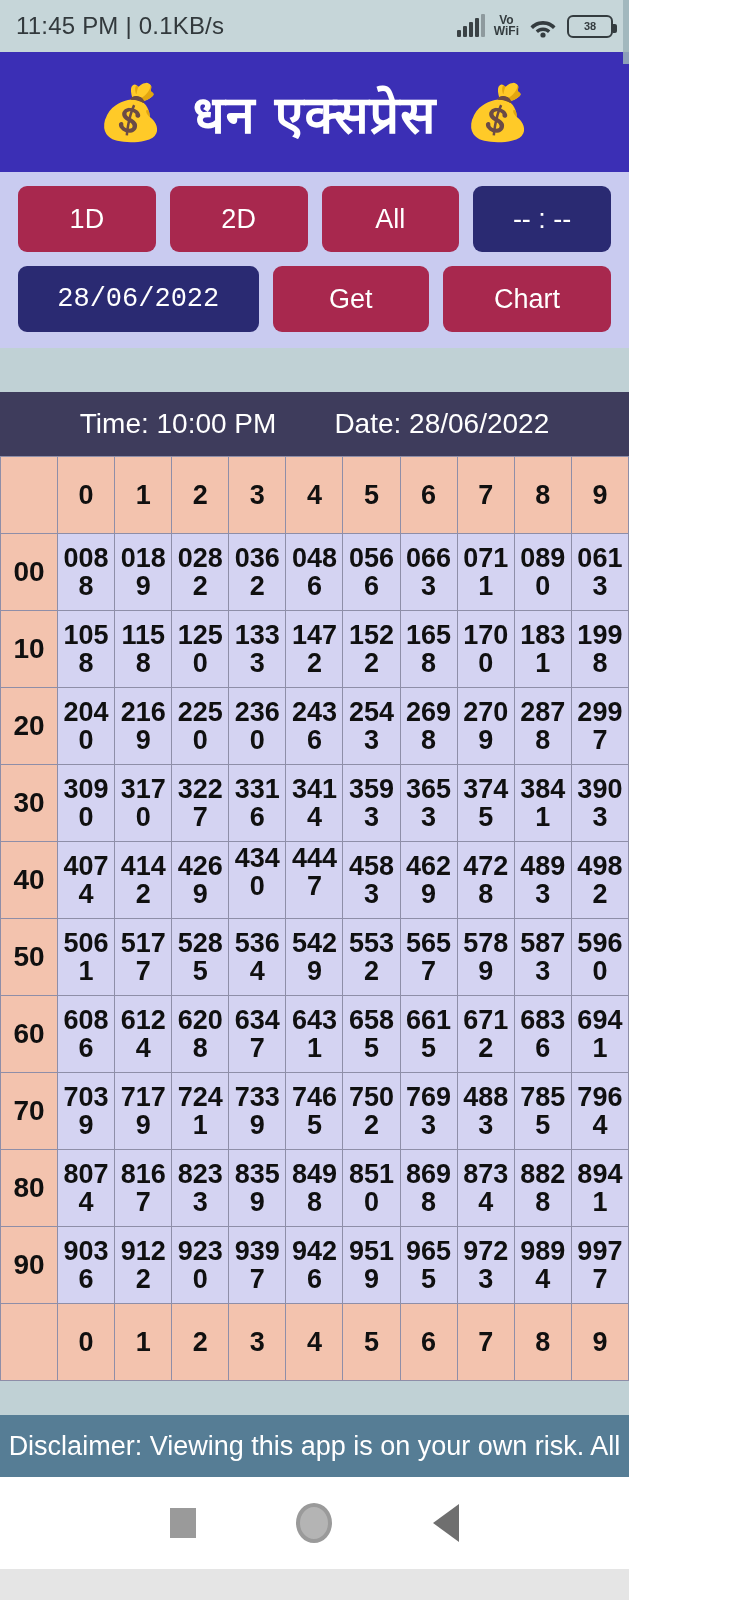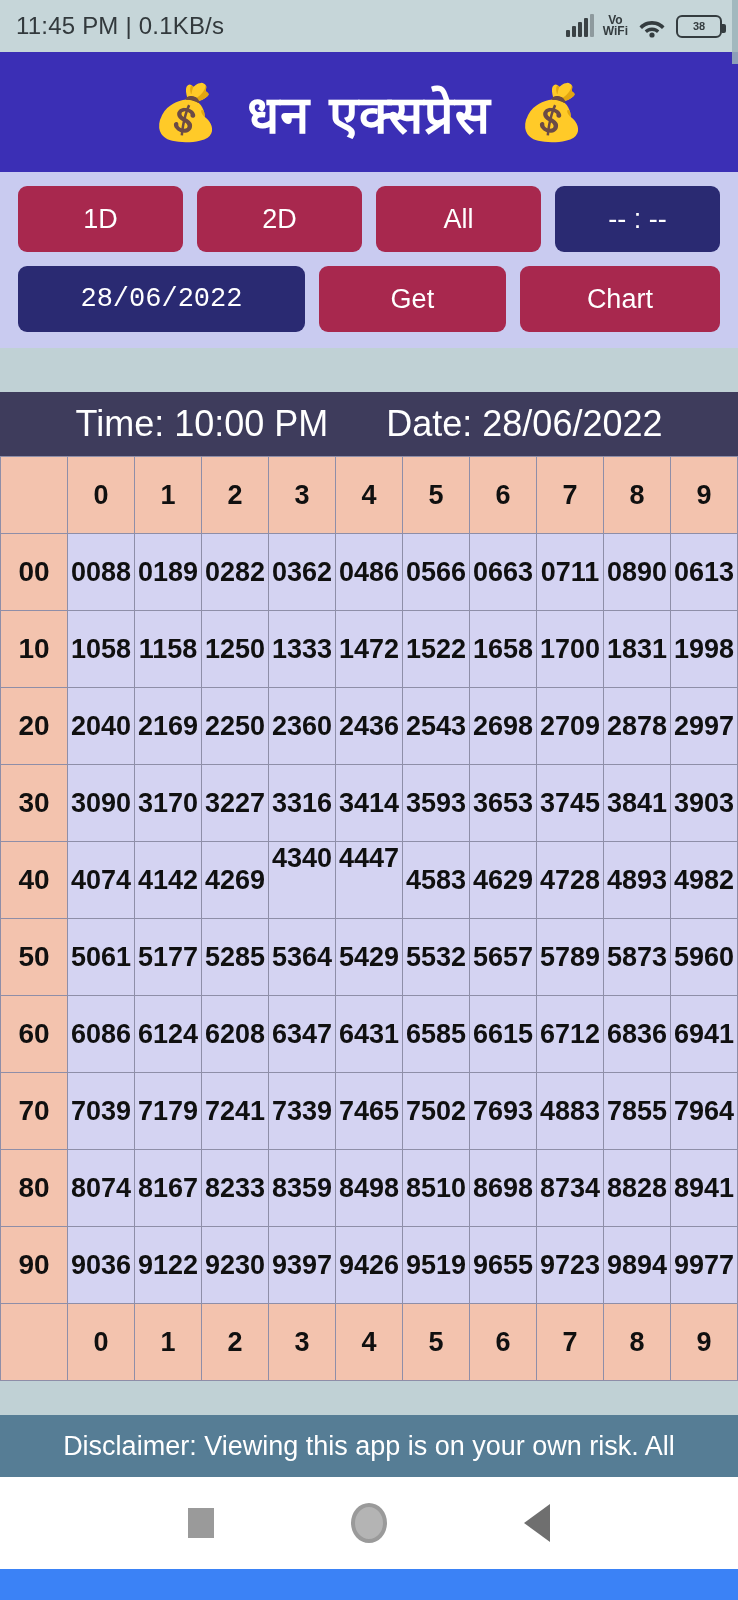--- a/index.html
+++ b/index.html
@@ -1,21 +1,21 @@
 <!DOCTYPE html>
 <html><head>
 <meta charset="utf-8">
 <style>
   * { margin:0; padding:0; box-sizing:border-box; }
   html, body {
     width:738px; height:1600px;
     font-family:"Liberation Sans", sans-serif;
     background:#ffffff; overflow:hidden;
   }
-  #app { position:relative; width:738px; height:1600px; background:#3b82f6; }
+  #app { position:relative; width:629px; height:1600px; background:#e5e5e5; }
 
   
   .statusbar{
     height:52px; background:#c6d6d9; display:flex; align-items:center;
     justify-content:space-between; padding:0 16px;
   }
   .status-left{ font-size:24px; color:#32393c; letter-spacing:.2px; }
   .status-right{ display:flex; align-items:center; gap:9px; }
   .sig{ display:flex; align-items:flex-end; gap:2px; height:22px; }
   .sig i{ width:4px; background:#3a4245; display:block; border-radius:1px; }
@@ -56,21 +56,21 @@
   .flex1{ flex:1; }
   .w-date{ flex:1.72;font-family:Liberation Mono, monospace; }
   .w-get{ flex:1.12; }
   .w-chart{ flex:1.2; }
 
   .spacer-band{ height:44px; background:#c0d1d5; }
 
   
   .tdbar{
     height:64px; background:#3e3c5c; display:flex; align-items:center;
-    justify-content:center; gap:58px; color:#ffffff; font-size:36px;
+    justify-content:center; gap:58px; color:#ffffff; font-size:28px;
   }
 
   
   .tablewrap{ background:#f3c3ae; position:relative; }
   table{ border-collapse:collapse; width:100%; table-layout:fixed; }
   td{
     border:1px solid #8e8ea8; text-align:center; color:#101010;
     font-size:27px; font-weight:bold; height:77px; padding:0 1px;
     font-family:"Liberation Sans", sans-serif; overflow:hidden;
     word-break:break-all; line-height:1.05;

